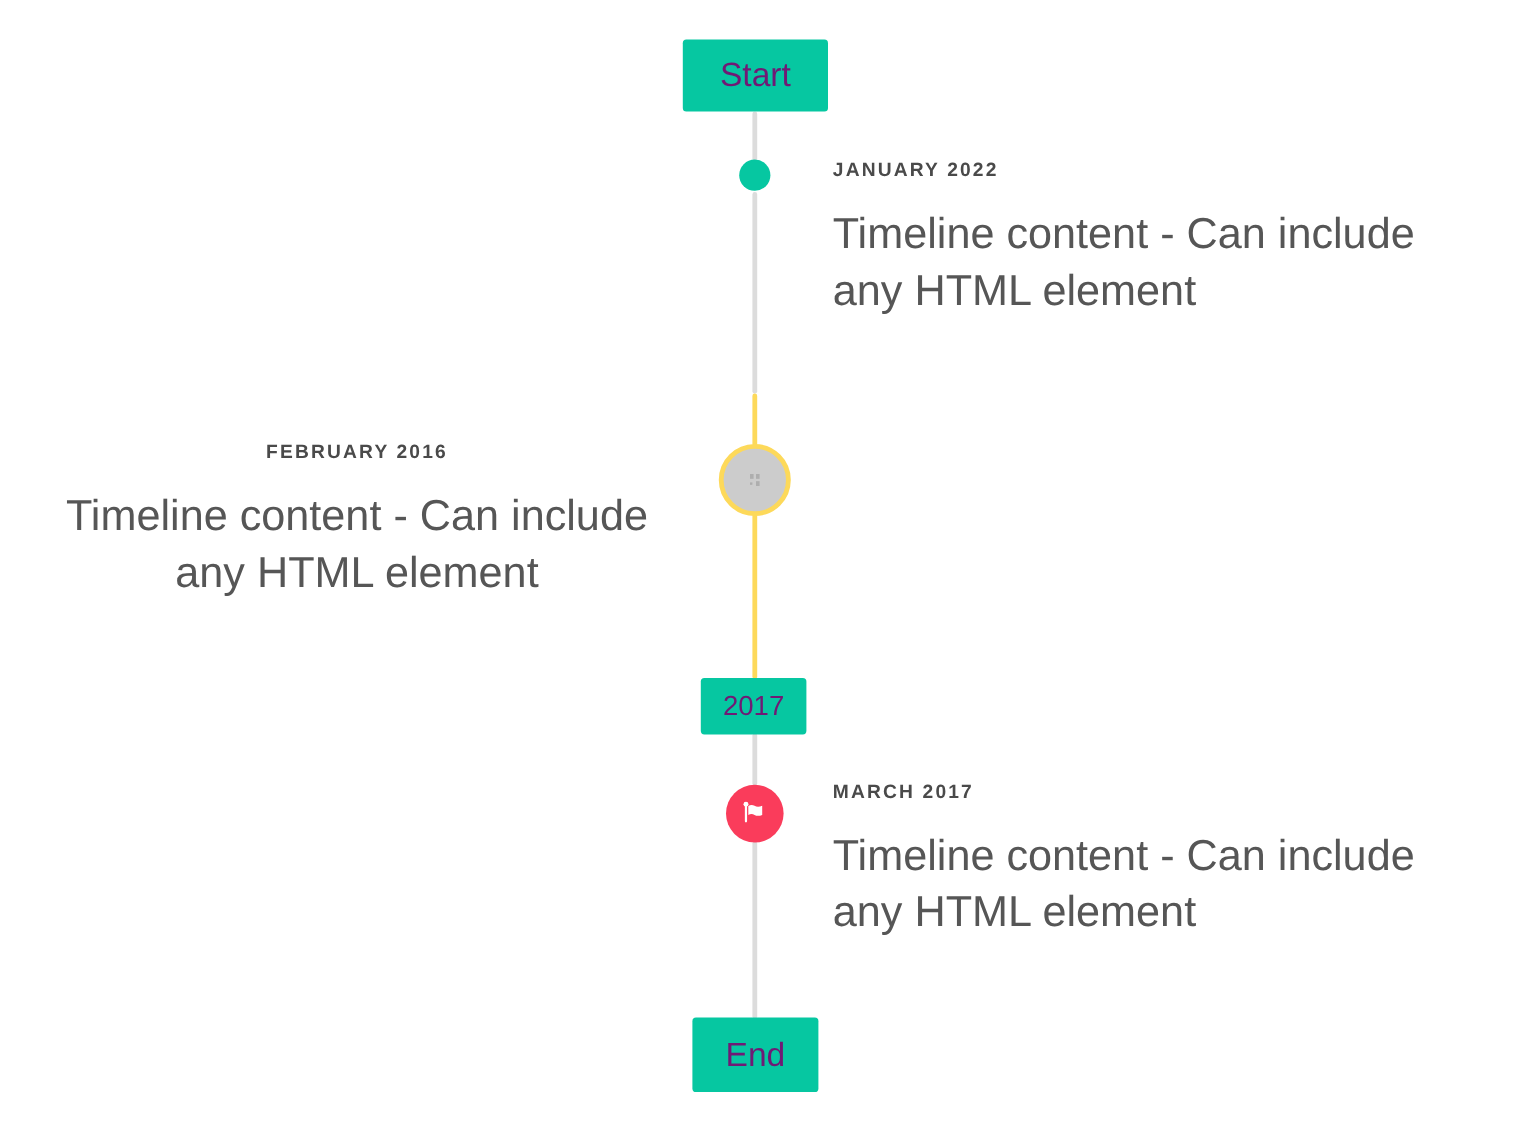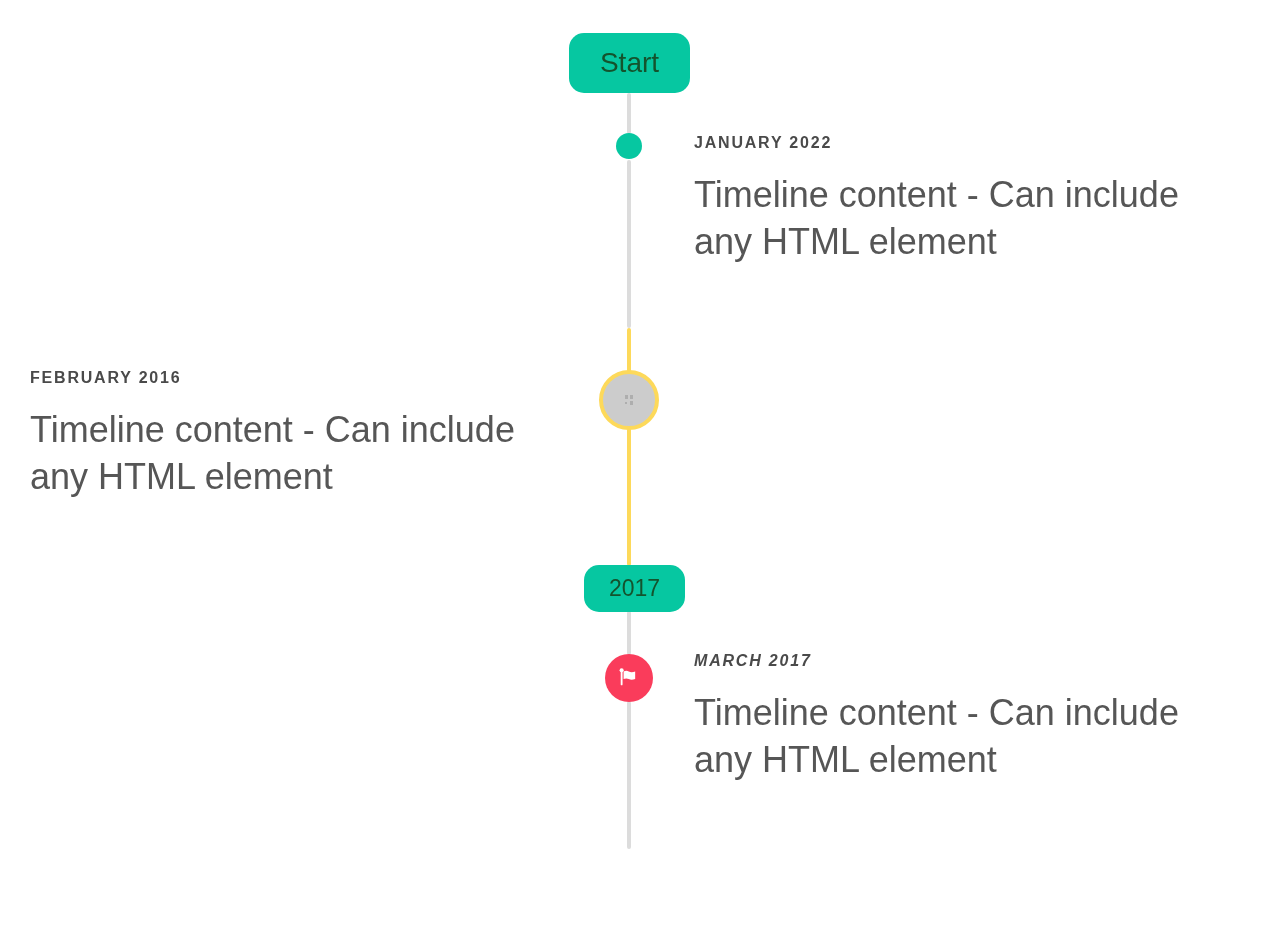--- a/index.html
+++ b/index.html
@@ -25,29 +25,29 @@
     position:absolute;
     left:627px;
     width:4px;
     border-radius:2px;
   }
   .line-gray{background:var(--line-gray);}
   .line-yellow{background:var(--yellow);}
   .badge{
     position:absolute;
     background:var(--teal);
-    color:#14532d;
-    border-radius:15px;
+    color:#701a75;
+    border-radius:3px;
     display:flex;
     align-items:center;
     justify-content:center;
     font-weight:400;
   }
   .badge-start{left:569px;top:33px;width:121px;height:60px;font-size:28px;}
-  .badge-period{left:584px;top:565px;width:101px;height:47px;font-size:23px;}
+  .badge-period{left:584px;top:565px;width:88px;height:47px;font-size:23px;}
   .badge-end{left:577px;top:848px;width:105px;height:62px;font-size:28px;}
   .marker-dot{
     position:absolute;
     left:616px;top:133px;
     width:26px;height:26px;
     border-radius:50%;
     background:var(--teal);
   }
   .marker-image{
     position:absolute;
@@ -78,44 +78,45 @@
     color:var(--label-color);
   }
   .entry-content{
     position:absolute;
     width:535px;
     font-size:36px;
     line-height:47px;
     color:var(--content-color);
   }
   .side-right{left:694px;text-align:left;}
-  .side-left{left:30px;width:535px;text-align:left;}
+  .side-left{left:30px;width:535px;text-align:center;}
   .label-1{top:134px;}
   .content-1{top:171px;}
   .label-2{top:369px;}
   .content-2{top:406px;}
-  .label-3{top:652px;font-style:italic;}
+  .label-3{top:652px;}
   .content-3{top:689px;}
   .flag-svg{width:26px;height:26px;display:block;}
   .imgph-svg{width:15px;height:13px;display:block;opacity:.85;}
 </style>
 </head>
 <body>
 
 <div class="stage">
 
   <div class="line-seg line-gray" style="top:93px;height:41px;"></div>
   <div class="line-seg line-gray" style="top:160px;height:168px;"></div>
   <div class="line-seg line-yellow" style="top:328px;height:44px;"></div>
   <div class="line-seg line-yellow" style="top:428px;height:138px;"></div>
   <div class="line-seg line-gray" style="top:611px;height:44px;"></div>
   <div class="line-seg line-gray" style="top:701px;height:148px;"></div>
 
   <div class="badge badge-start">Start</div>
   <div class="badge badge-period">2017</div>
+  <div class="badge badge-end">End</div>
 
   <div class="marker-dot"></div>
   <div class="entry-label side-right label-1">JANUARY 2022</div>
   <div class="entry-content side-right content-1">Timeline content - Can include any HTML element</div>
 
   <div class="marker-image">
     <svg class="imgph-svg" viewBox="0 0 15 13">
       <rect x="3" y="1" width="3" height="4" fill="#a9a9a9"></rect>
       <rect x="8" y="1" width="3" height="4" fill="#a9a9a9"></rect>
       <rect x="3" y="8" width="2" height="2" fill="#a9a9a9"></rect>

